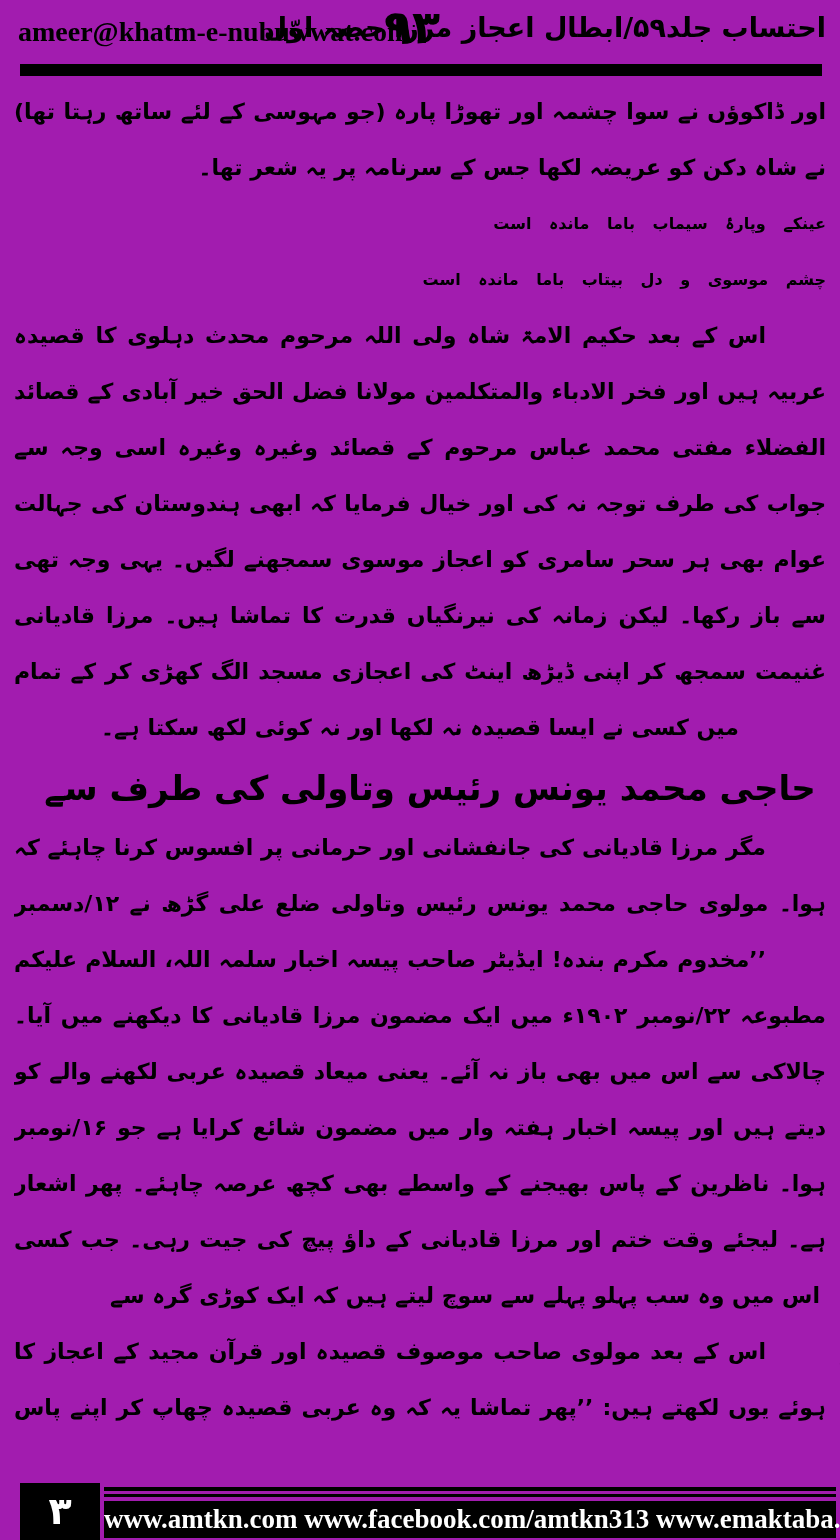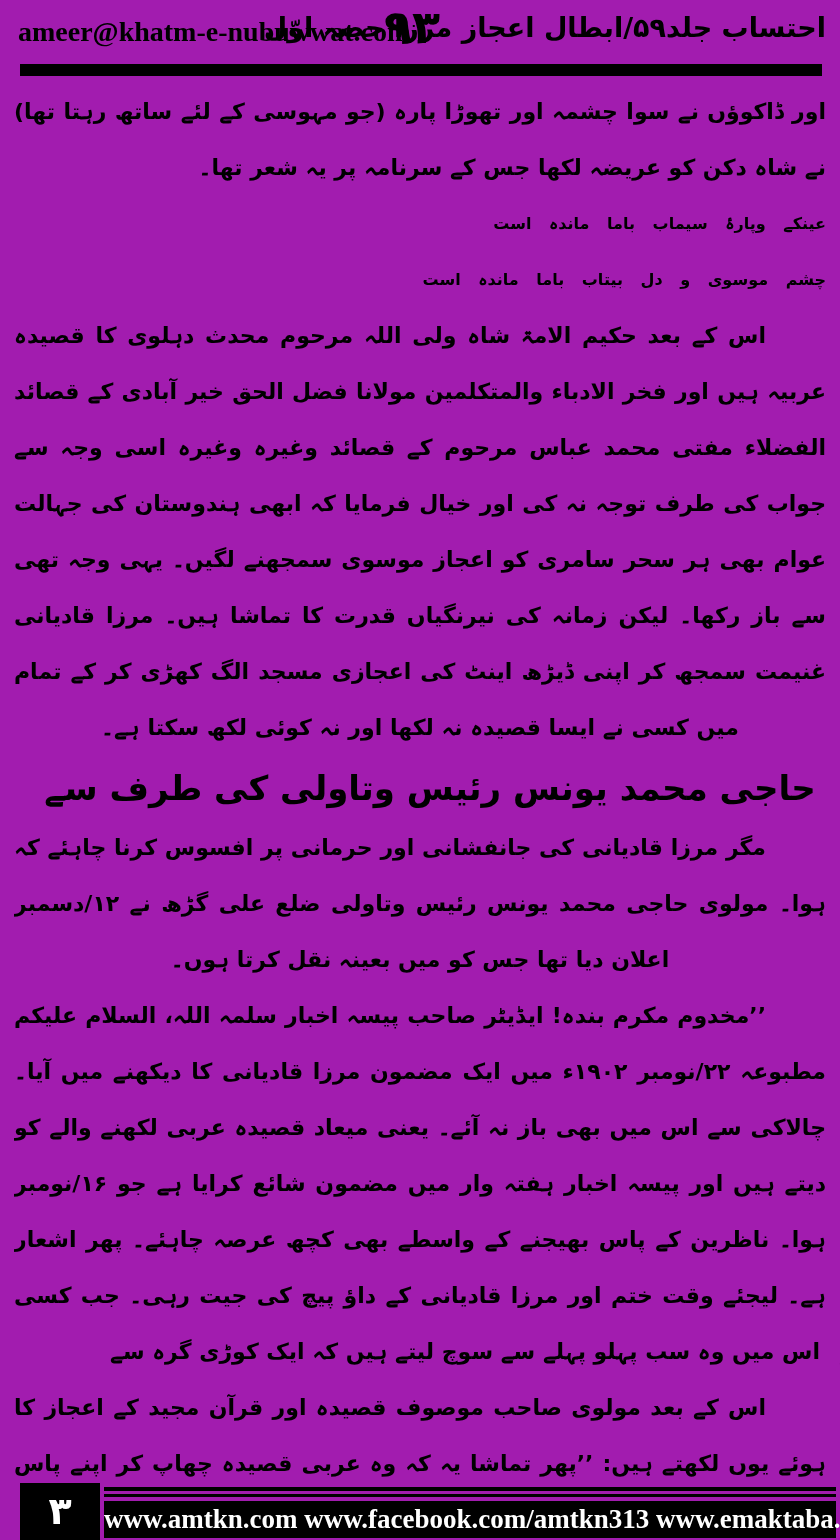--- a/index.html
+++ b/index.html
@@ -90,21 +90,20 @@
     <div class="line just">عربیہ ہیں اور فخر الادباء والمتکلمین مولانا فضل الحق خیر آبادی کے قصائد میمیہ وغیرہ اور اسوۃ</div>
     <div class="line just">الفضلاء مفتی محمد عباس مرحوم کے قصائد وغیرہ وغیرہ اسی وجہ سے علمائے کرام نے اس کی تنقید اور</div>
     <div class="line just">جواب کی طرف توجہ نہ کی اور خیال فرمایا کہ ابھی ہندوستان کی جہالت اس درجہ پر نہیں پہنچی ہے کہ</div>
     <div class="line just">عوام بھی ہر سحر سامری کو اعجاز موسوی سمجھنے لگیں۔ یہی وجہ تھی جس نے ان کو اس کی طرف توجہ کرنے</div>
     <div class="line just">سے باز رکھا۔ لیکن زمانہ کی نیرنگیاں قدرت کا تماشا ہیں۔ مرزا قادیانی اور ان کے اتباع نے اس کو</div>
     <div class="line just">غنیمت سمجھ کر اپنی ڈیڑھ اینٹ کی اعجازی مسجد الگ کھڑی کر کے تمام شور مچا دیا کہ دیکھو مدت معینہ</div>
     <div class="line l">میں کسی نے ایسا قصیدہ نہ لکھا اور نہ کوئی لکھ سکتا ہے۔</div>
     <div class="line heading">حاجی محمد یونس رئیس وتاولی کی طرف سے چیلنج قبول</div>
     <div class="line just indent">مگر مرزا قادیانی کی جانفشانی اور حرمانی پر افسوس کرنا چاہئے کہ یہ خیال بھی ان کا غلط</div>
     <div class="line just">ہوا۔ مولوی حاجی محمد یونس رئیس وتاولی ضلع علی گڑھ نے ۱۲/دسمبر ۱۹۰۲ء میں مرزا قادیانی کے نام یہ</div>
-    <div class="line c">اعلان دیا تھا جس کو میں بعینہ نقل کرتا ہوں۔</div>
     <div class="line just indent">’’مخدوم مکرم بندہ! ایڈیٹر صاحب پیسہ اخبار سلمہ اللہ، السلام علیکم ورحمتہ اللہ! پیسہ اخبار</div>
     <div class="line just">مطبوعہ ۲۲/نومبر ۱۹۰۲ء میں ایک مضمون مرزا قادیانی کا دیکھنے میں آیا۔ مرزا قادیانی اپنی معمولی</div>
     <div class="line just">چالاکی سے اس میں بھی باز نہ آئے۔ یعنی میعاد قصیدہ عربی لکھنے والے کو صرف بیس دن کی مہلت</div>
     <div class="line just">دیتے ہیں اور پیسہ اخبار ہفتہ وار میں مضمون شائع کرایا ہے جو ۱۶/نومبر کا لکھا ہوا، ۲۲/نومبر کو شائع</div>
     <div class="line just">ہوا۔ ناظرین کے پاس بھیجنے کے واسطے بھی کچھ عرصہ چاہئے۔ پھر اشعار کا بنانا بھی ایک وقت چاہتا</div>
     <div class="line just">ہے۔ لیجئے وقت ختم اور مرزا قادیانی کے داؤ پیچ کی جیت رہی۔ جب کسی انعام کا اشتہار دیتے ہیں تو</div>
     <div class="line cl">اس میں وہ سب پہلو پہلے سے سوچ لیتے ہیں کہ ایک کوڑی گرہ سے نہ جائے۔‘‘</div>
     <div class="line just indent">اس کے بعد مولوی صاحب موصوف قصیدہ اور قرآن مجید کے اعجاز کا مقابلہ دکھاتے</div>
     <div class="line just">ہوئے یوں لکھتے ہیں: ’’پھر تماشا یہ کہ وہ عربی قصیدہ چھاپ کر اپنے پاس رکھ لیا ہے۔ پیسہ اخبار</div>
   </div>

